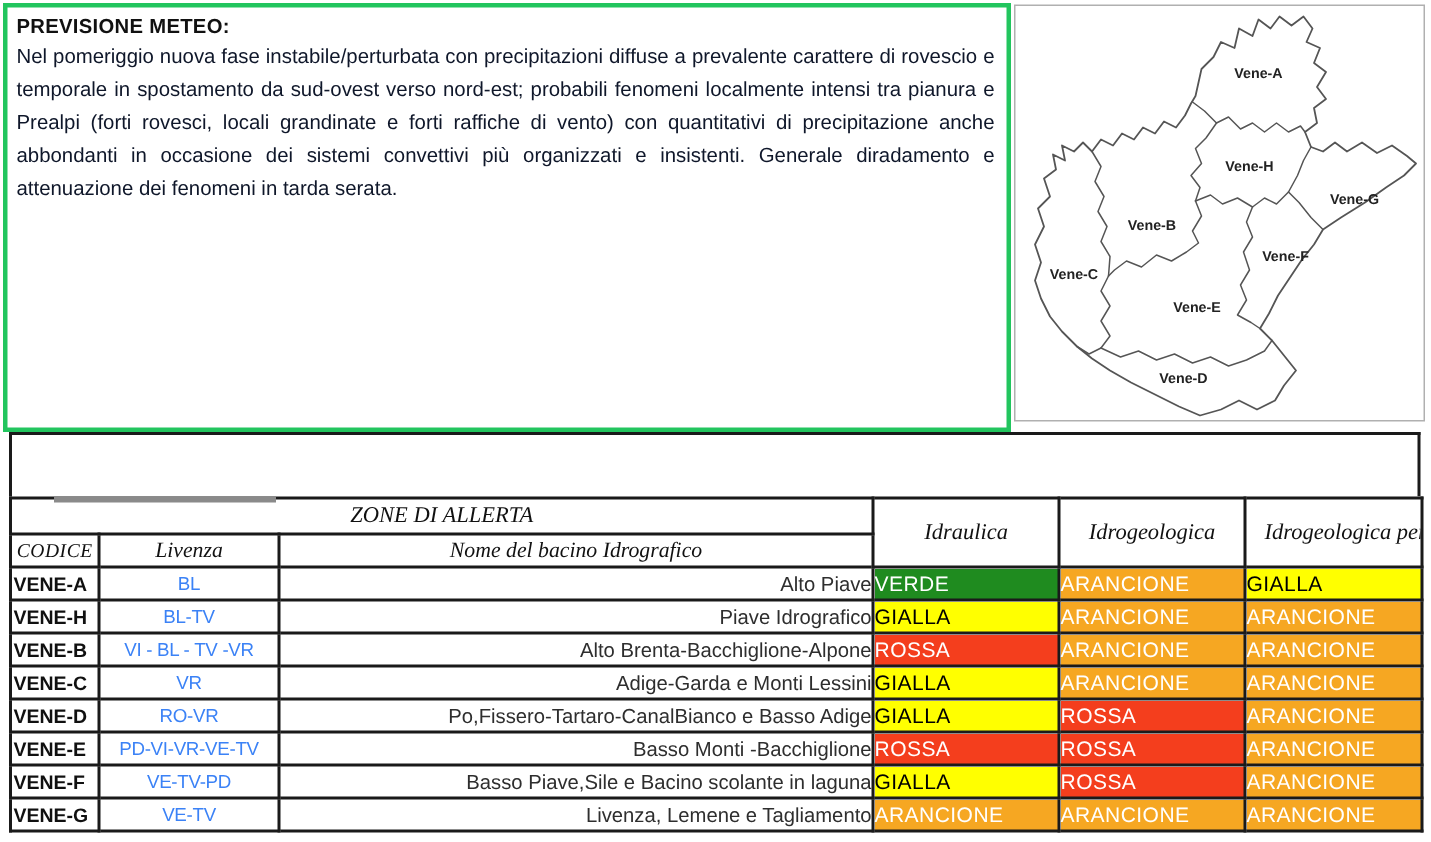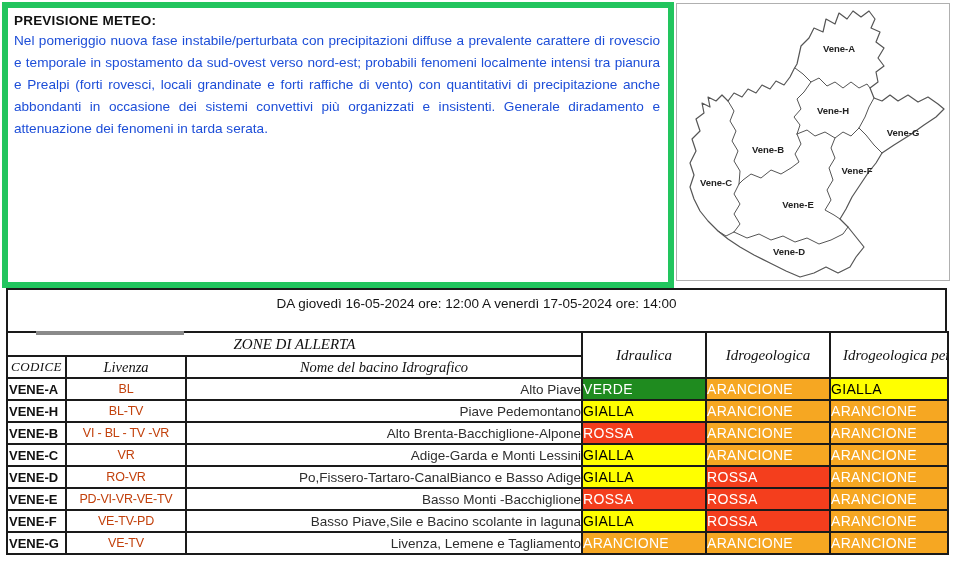--- a/index.html
+++ b/index.html
@@ -2,24 +2,24 @@
 <html><head>
 <meta charset="utf-8">
 <style>
   * { margin:0; padding:0; box-sizing:border-box; }
   html,body { width:954px; height:561px; background:#ffffff; overflow:hidden; }
   body { position:relative; font-family:"Liberation Sans", sans-serif; color:#111; }
 
   
   .forecast-box {
     position:absolute; left:2px; top:2px; width:672px; height:286px;
-    border:6px solid #22c55e; background:#fff; padding:5px 8px 0 6px;
+    border:3px solid #22c55e; background:#fff; padding:5px 8px 0 6px;
   }
   .forecast-title { font-size:13.5px; font-weight:bold; letter-spacing:.2px; margin-bottom:2px; }
-  .forecast-body  { font-size:13.6px; line-height:22px; text-align:justify; color:#1d4ed8; }
+  .forecast-body  { font-size:13.6px; line-height:22px; text-align:justify; color:#0f172a; }
 
   
   .map-box {
     position:absolute; left:676px; top:3px; width:274px; height:278px;
     border:1px solid #b0b0b0; background:#fff;
   }
   .map-box svg { display:block; }
   .map-zone-label { font-family:"Liberation Sans",sans-serif; font-size:9.5px; font-weight:bold; fill:#222; }
   .map-line { fill:none; stroke:#555; stroke-width:1; stroke-linejoin:round; stroke-linecap:round; }
   .map-outline { fill:#ffffff; stroke:#555; stroke-width:1.2; stroke-linejoin:round; }
@@ -47,21 +47,21 @@
   col.c-temp   { width:118px; }
 
   .hdr-serif { font-family:"Liberation Serif", serif; font-style:italic; font-weight:normal; text-align:center; }
   .hdr-zone  { font-size:15px; height:24px; }
   .hdr-sub   { font-size:14.5px; height:22px; }
   .hdr-codice{ font-size:13px; letter-spacing:.4px; }
   .hdr-right { font-size:15px; white-space:normal; line-height:18px; padding:0 12px; }
 
   tr.data-row { height:22px; }
   td.cell-codice { font-size:13px; font-weight:bold; text-align:left; padding-left:1px; color:#101010; }
-  td.cell-prov   { font-size:12.5px; text-align:center; color:#c2410c; letter-spacing:-0.2px; }
+  td.cell-prov   { font-size:12.5px; text-align:center; color:#3b82f6; letter-spacing:-0.2px; }
   td.cell-nome   { font-size:13.5px; text-align:right; color:#2e2e2e; }
   td.cell-status { font-size:14px; letter-spacing:.3px; }
 </style>
 </head>
 <body>
 
 <div class="forecast-box">
   <div class="forecast-title">PREVISIONE METEO:</div>
   <div class="forecast-body">Nel pomeriggio nuova fase instabile/perturbata con precipitazioni diffuse a prevalente carattere di rovescio e temporale in spostamento da sud-ovest verso nord-est; probabili fenomeni localmente intensi tra pianura e Prealpi (forti rovesci, locali grandinate e forti raffiche di vento) con quantitativi di precipitazione anche abbondanti in occasione dei sistemi convettivi più organizzati e insistenti. Generale diradamento e attenuazione dei fenomeni in tarda serata.</div>
 </div>
@@ -84,21 +84,20 @@
     <text class="map-zone-label" x="91" y="149" text-anchor="middle">Vene-B</text>
     <text class="map-zone-label" x="39" y="182" text-anchor="middle">Vene-C</text>
     <text class="map-zone-label" x="121" y="204" text-anchor="middle">Vene-E</text>
     <text class="map-zone-label" x="180" y="170" text-anchor="middle">Vene-F</text>
     <text class="map-zone-label" x="226" y="132" text-anchor="middle">Vene-G</text>
     <text class="map-zone-label" x="112" y="251" text-anchor="middle">Vene-D</text>
   </svg>
 </div>
 
 <div class="crit-title-box">
-  <div class="crit-period">DA giovedì 16-05-2024 ore: 12:00 A venerdì 17-05-2024 ore: 14:00</div>
 </div>
 <div class="shadow-bar"></div>
 
 <div class="crit-table-wrap">
   <table class="crit">
     <colgroup>
       <col class="c-codice">
         <col class="c-prov">
         <col class="c-nome">
       <col class="c-idra">
@@ -122,21 +121,21 @@
         <td class="cell-codice">VENE-A</td>
         <td class="cell-prov">BL</td>
         <td class="cell-nome">Alto Piave</td>
         <td class="cell-status" style="background-color: rgb(31, 139, 31); color: rgb(255, 255, 255);">VERDE</td>
         <td class="cell-status" style="background-color: rgb(246, 167, 34); color: rgb(255, 255, 255);">ARANCIONE</td>
         <td class="cell-status" style="background-color: rgb(255, 255, 0); color: rgb(0, 0, 0);">GIALLA</td>
       </tr>
       <tr class="data-row">
         <td class="cell-codice">VENE-H</td>
         <td class="cell-prov">BL-TV</td>
-        <td class="cell-nome">Piave Pedemontano</td>
+        <td class="cell-nome">Piave Idrografico</td>
         <td class="cell-status" style="background-color: rgb(255, 255, 0); color: rgb(0, 0, 0);">GIALLA</td>
         <td class="cell-status" style="background-color: rgb(246, 167, 34); color: rgb(255, 255, 255);">ARANCIONE</td>
         <td class="cell-status" style="background-color: rgb(246, 167, 34); color: rgb(255, 255, 255);">ARANCIONE</td>
       </tr>
       <tr class="data-row">
         <td class="cell-codice">VENE-B</td>
         <td class="cell-prov">VI - BL - TV -VR</td>
         <td class="cell-nome">Alto Brenta-Bacchiglione-Alpone</td>
         <td class="cell-status" style="background-color: rgb(244, 62, 29); color: rgb(255, 255, 255);">ROSSA</td>
         <td class="cell-status" style="background-color: rgb(246, 167, 34); color: rgb(255, 255, 255);">ARANCIONE</td>

